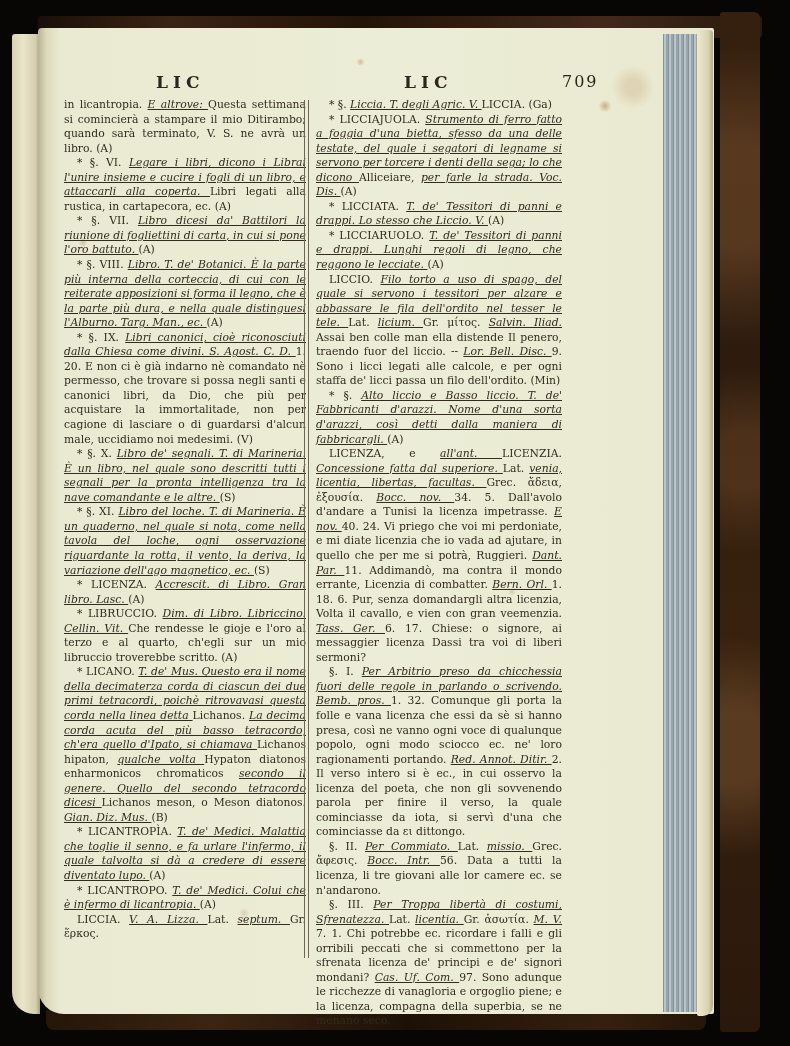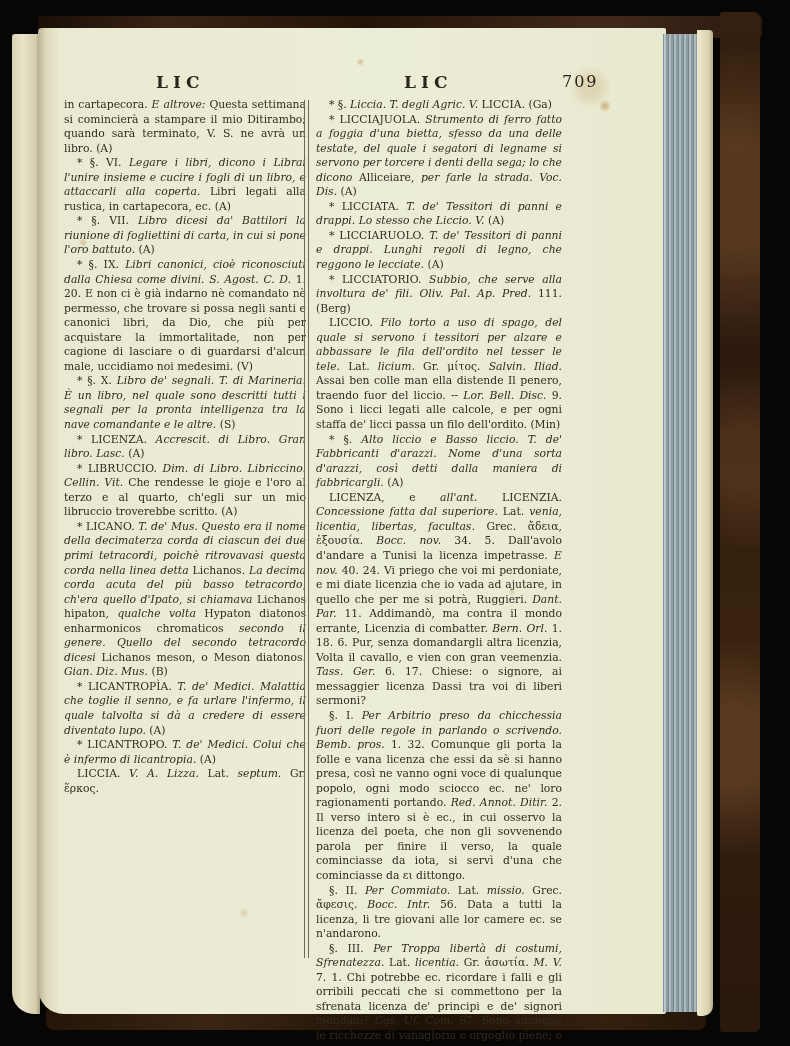--- a/index.html
+++ b/index.html
@@ -46,20 +46,21 @@
     border-radius:0 4px 10px 2px;
   }
   
   .page{
     position:absolute;left:38px;top:28px;width:628px;height:986px;
     background:
       radial-gradient(circle at 88% 6%,rgba(190,150,90,.25) 0 8px,transparent 22px),
       linear-gradient(90deg,#b9b294 0,#ddd8ba 8px,#eaead2 22px,#ecedd6 55%,#e9e9d0 100%);
     border-radius:4px 2px 2px 26px;
     color:#2e2820;
+    padding-left:48px;
   }
   .stain{position:absolute;border-radius:50%;pointer-events:none;}
   .s1{left:560px;top:72px;width:14px;height:12px;background:radial-gradient(circle,rgba(176,128,62,.55),transparent 70%);}
   .s2{left:318px;top:30px;width:9px;height:8px;background:radial-gradient(circle,rgba(176,128,62,.45),transparent 70%);}
   .s3{left:40px;top:210px;width:10px;height:9px;background:radial-gradient(circle,rgba(170,126,66,.4),transparent 70%);}
   .s4{left:470px;top:560px;width:8px;height:8px;background:radial-gradient(circle,rgba(160,120,60,.3),transparent 70%);}
   .s5{left:200px;top:880px;width:12px;height:10px;background:radial-gradient(circle,rgba(160,120,60,.25),transparent 70%);}
   
   .header{position:absolute;left:0;top:44px;width:100%;height:26px;}
   .running-title{
@@ -77,21 +78,21 @@
     color:#322b21;
   }
   .col-left{left:26px;width:242px;}
   .col-right{left:278px;width:246px;}
   .divider{
     position:absolute;left:266px;top:72px;height:858px;width:3px;
     border-left:1px solid #6e6552;border-right:1px solid #6e6552;
   }
   .para{margin:0;}
   .para.ind{text-indent:13px;}
-  .it{font-style:italic;}
+  .it{font-style:italic;text-decoration:underline;}
   .ro{font-style:normal;}
 </style>
 </head>
 <body>
 
 <div>
   <div class="top-edge"></div>
   <div class="cover-right"></div>
   <div class="bottom-edge"></div>
   <div class="left-page-edge"></div>
@@ -103,39 +104,40 @@
     <div class="stain s4"></div>
     <div class="stain s5"></div>
 
     <div class="header">
       <span class="running-title rt-left">LIC</span>
       <span class="running-title rt-right">LIC</span>
       <span class="page-number">709</span>
     </div>
 
     <div class="col col-left" id="col-left">
-        <p class="para"><span class="ro">in cartapecora. </span><span class="it">E altrove: </span><span class="ro">Questa settimana si comincierà a stampare il mio Ditirambo; quando sarà terminato, V. S. ne avrà un libro. (A)</span></p>
+        <p class="para"><span class="ro">in licantropia. </span><span class="it">E altrove: </span><span class="ro">Questa settimana si comincierà a stampare il mio Ditirambo; quando sarà terminato, V. S. ne avrà un libro. (A)</span></p>
         <p class="para ind"><span class="ro">* §. VI. </span><span class="it">Legare i libri, dicono i Librai l'unire insieme e cucire i fogli di un libro, e attaccarli alla coperta. </span><span class="ro">Libri legati alla rustica, in cartapecora, ec. (A)</span></p>
         <p class="para ind"><span class="ro">* §. VII. </span><span class="it">Libro dicesi da' Battilori la riunione di fogliettini di carta, in cui si pone l'oro battuto. </span><span class="ro">(A)</span></p>
+        <p class="para ind"><span class="ro">* §. VIII. </span><span class="it">Libro. T. de' Botanici. È la parte più interna della corteccia, di cui con le reiterate apposizioni si forma il legno, che è la parte più dura, e nella quale distinguesi l'Alburno. Targ. Man., ec. </span><span class="ro">(A)</span></p>
         <p class="para ind"><span class="ro">* §. IX. </span><span class="it">Libri canonici, cioè riconosciuti dalla Chiesa come divini. S. Agost. C. D. </span><span class="ro">1. 20. E non ci è già indarno nè comandato nè permesso, che trovare si possa negli santi e canonici libri, da Dio, che più per acquistare la immortalitade, non per cagione di lasciare o di guardarsi d'alcun male, uccidiamo noi medesimi. (V)</span></p>
         <p class="para ind"><span class="ro">* §. X. </span><span class="it">Libro de' segnali. T. di Marineria. È un libro, nel quale sono descritti tutti i segnali per la pronta intelligenza tra la nave comandante e le altre. </span><span class="ro">(S)</span></p>
+        <p class="para ind"><span class="ro">* §. XI. </span><span class="it">Libro del loche. T. di Marineria. È un quaderno, nel quale si nota, come nella tavola del loche, ogni osservazione riguardante la rotta, il vento, la deriva, la variazione dell'ago magnetico, ec. </span><span class="ro">(S)</span></p>
         <p class="para ind"><span class="ro">* LICENZA. </span><span class="it">Accrescit. di Libro. Gran libro. Lasc. </span><span class="ro">(A)</span></p>
         <p class="para ind"><span class="ro">* LIBRUCCIO. </span><span class="it">Dim. di Libro. Libriccino. Cellin. Vit. </span><span class="ro">Che rendesse le gioje e l'oro al terzo e al quarto, ch'egli sur un mio libruccio troverebbe scritto. (A)</span></p>
         <p class="para ind"><span class="ro">* LICANO. </span><span class="it">T. de' Mus. Questo era il nome della decimaterza corda di ciascun dei due primi tetracordi, poichè ritrovavasi questa corda nella linea detta </span><span class="ro">Lichanos. </span><span class="it">La decima corda acuta del più basso tetracordo, ch'era quello d'Ipato, si chiamava </span><span class="ro">Lichanos hipaton, </span><span class="it">qualche volta </span><span class="ro">Hypaton diatonos enharmonicos chromaticos </span><span class="it">secondo il genere. Quello del secondo tetracordo dicesi </span><span class="ro">Lichanos meson, o Meson diatonos. </span><span class="it">Gian. Diz. Mus. </span><span class="ro">(B)</span></p>
         <p class="para ind"><span class="ro">* LICANTROPÌA. </span><span class="it">T. de' Medici. Malattia che toglie il senno, e fa urlare l'infermo, il quale talvolta si dà a credere di essere diventato lupo. </span><span class="ro">(A)</span></p>
         <p class="para ind"><span class="ro">* LICANTROPO. </span><span class="it">T. de' Medici. Colui che è infermo di licantropia. </span><span class="ro">(A)</span></p>
         <p class="para ind"><span class="ro">LICCIA. </span><span class="it">V. A. Lizza. </span><span class="ro">Lat. </span><span class="it">septum. </span><span class="ro">Gr. ἕρκος. </span></p>
       </div>
     <div class="divider"></div>
     <div class="col col-right" id="col-right">
         <p class="para ind"><span class="ro">* §. </span><span class="it">Liccia. T. degli Agric. V. </span><span class="ro">LICCIA. (Ga)</span></p>
         <p class="para ind"><span class="ro">* LICCIAJUOLA. </span><span class="it">Strumento di ferro fatto a foggia d'una bietta, sfesso da una delle testate, del quale i segatori di legname si servono per torcere i denti della sega; lo che dicono </span><span class="ro">Alliceiare, </span><span class="it">per farle la strada. Voc. Dis. </span><span class="ro">(A)</span></p>
         <p class="para ind"><span class="ro">* LICCIATA. </span><span class="it">T. de' Tessitori di panni e drappi. Lo stesso che Liccio. V. </span><span class="ro">(A)</span></p>
         <p class="para ind"><span class="ro">* LICCIARUOLO. </span><span class="it">T. de' Tessitori di panni e drappi. Lunghi regoli di legno, che reggono le lecciate. </span><span class="ro">(A)</span></p>
-        <p class="para ind"><span class="ro">* LICCIATORIO. </span><span class="it">Subbio, che serve alla involtura de' fili. Oliv. Pal. Ap. Pred. </span><span class="ro">111. (Berg)</span></p>
         <p class="para ind"><span class="ro">LICCIO. </span><span class="it">Filo torto a uso di spago, del quale si servono i tessitori per alzare e abbassare le fila dell'ordito nel tesser le tele. </span><span class="ro">Lat. </span><span class="it">licium. </span><span class="ro">Gr. μίτος. </span><span class="it">Salvin. Iliad. </span><span class="ro">Assai ben colle man ella distende Il penero, traendo fuor del liccio. -- </span><span class="it">Lor. Bell. Disc. </span><span class="ro">9. Sono i licci legati alle calcole, e per ogni staffa de' licci passa un filo dell'ordito. (Min)</span></p>
         <p class="para ind"><span class="ro">* §. </span><span class="it">Alto liccio e Basso liccio. T. de' Fabbricanti d'arazzi. Nome d'una sorta d'arazzi, così detti dalla maniera di fabbricargli. </span><span class="ro">(A)</span></p>
         <p class="para ind"><span class="ro">LICENZA, e </span><span class="it">all'ant. </span><span class="ro">LICENZIA. </span><span class="it">Concessione fatta dal superiore. </span><span class="ro">Lat. </span><span class="it">venia, licentia, libertas, facultas. </span><span class="ro">Grec. ἄδεια, ἐξουσία. </span><span class="it">Bocc. nov. </span><span class="ro">34. 5. Dall'avolo d'andare a Tunisi la licenza impetrasse. </span><span class="it">E nov. </span><span class="ro">40. 24. Vi priego che voi mi perdoniate, e mi diate licenzia che io vada ad ajutare, in quello che per me si potrà, Ruggieri. </span><span class="it">Dant. Par. </span><span class="ro">11. Addimandò, ma contra il mondo errante, Licenzia di combatter. </span><span class="it">Bern. Orl. </span><span class="ro">1. 18. 6. Pur, senza domandargli altra licenzia, Volta il cavallo, e vien con gran veemenzia. </span><span class="it">Tass. Ger. </span><span class="ro">6. 17. Chiese: o signore, ai messaggier licenza Dassi tra voi di liberi sermoni?</span></p>
         <p class="para ind"><span class="ro">§. I. </span><span class="it">Per Arbitrio preso da chicchessia fuori delle regole in parlando o scrivendo. Bemb. pros. </span><span class="ro">1. 32. Comunque gli porta la folle e vana licenza che essi da sè si hanno presa, così ne vanno ogni voce di qualunque popolo, ogni modo sciocco ec. ne' loro ragionamenti portando. </span><span class="it">Red. Annot. Ditir. </span><span class="ro">2. Il verso intero si è ec., in cui osservo la licenza del poeta, che non gli sovvenendo parola per finire il verso, la quale cominciasse da iota, si servì d'una che cominciasse da ει dittongo.</span></p>
         <p class="para ind"><span class="ro">§. II. </span><span class="it">Per Commiato. </span><span class="ro">Lat. </span><span class="it">missio. </span><span class="ro">Grec. ἄφεσις. </span><span class="it">Bocc. Intr. </span><span class="ro">56. Data a tutti la licenza, li tre giovani alle lor camere ec. se n'andarono.</span></p>
         <p class="para ind"><span class="ro">§. III. </span><span class="it">Per Troppa libertà di costumi, Sfrenatezza. </span><span class="ro">Lat. </span><span class="it">licentia. </span><span class="ro">Gr. ἀσωτία. </span><span class="it">M. V. </span><span class="ro">7. 1. Chi potrebbe ec. ricordare i falli e gli orribili peccati che si commettono per la sfrenata licenza de' principi e de' signori mondani? </span><span class="it">Cas. Uf. Com. </span><span class="ro">97. Sono adunque le ricchezze di vanagloria e orgoglio piene; e la licenza, compagna della superbia, se ne menano seco. </span></p>
       </div>
   </div>
 
   <div class="fore-edge-blue"></div>

